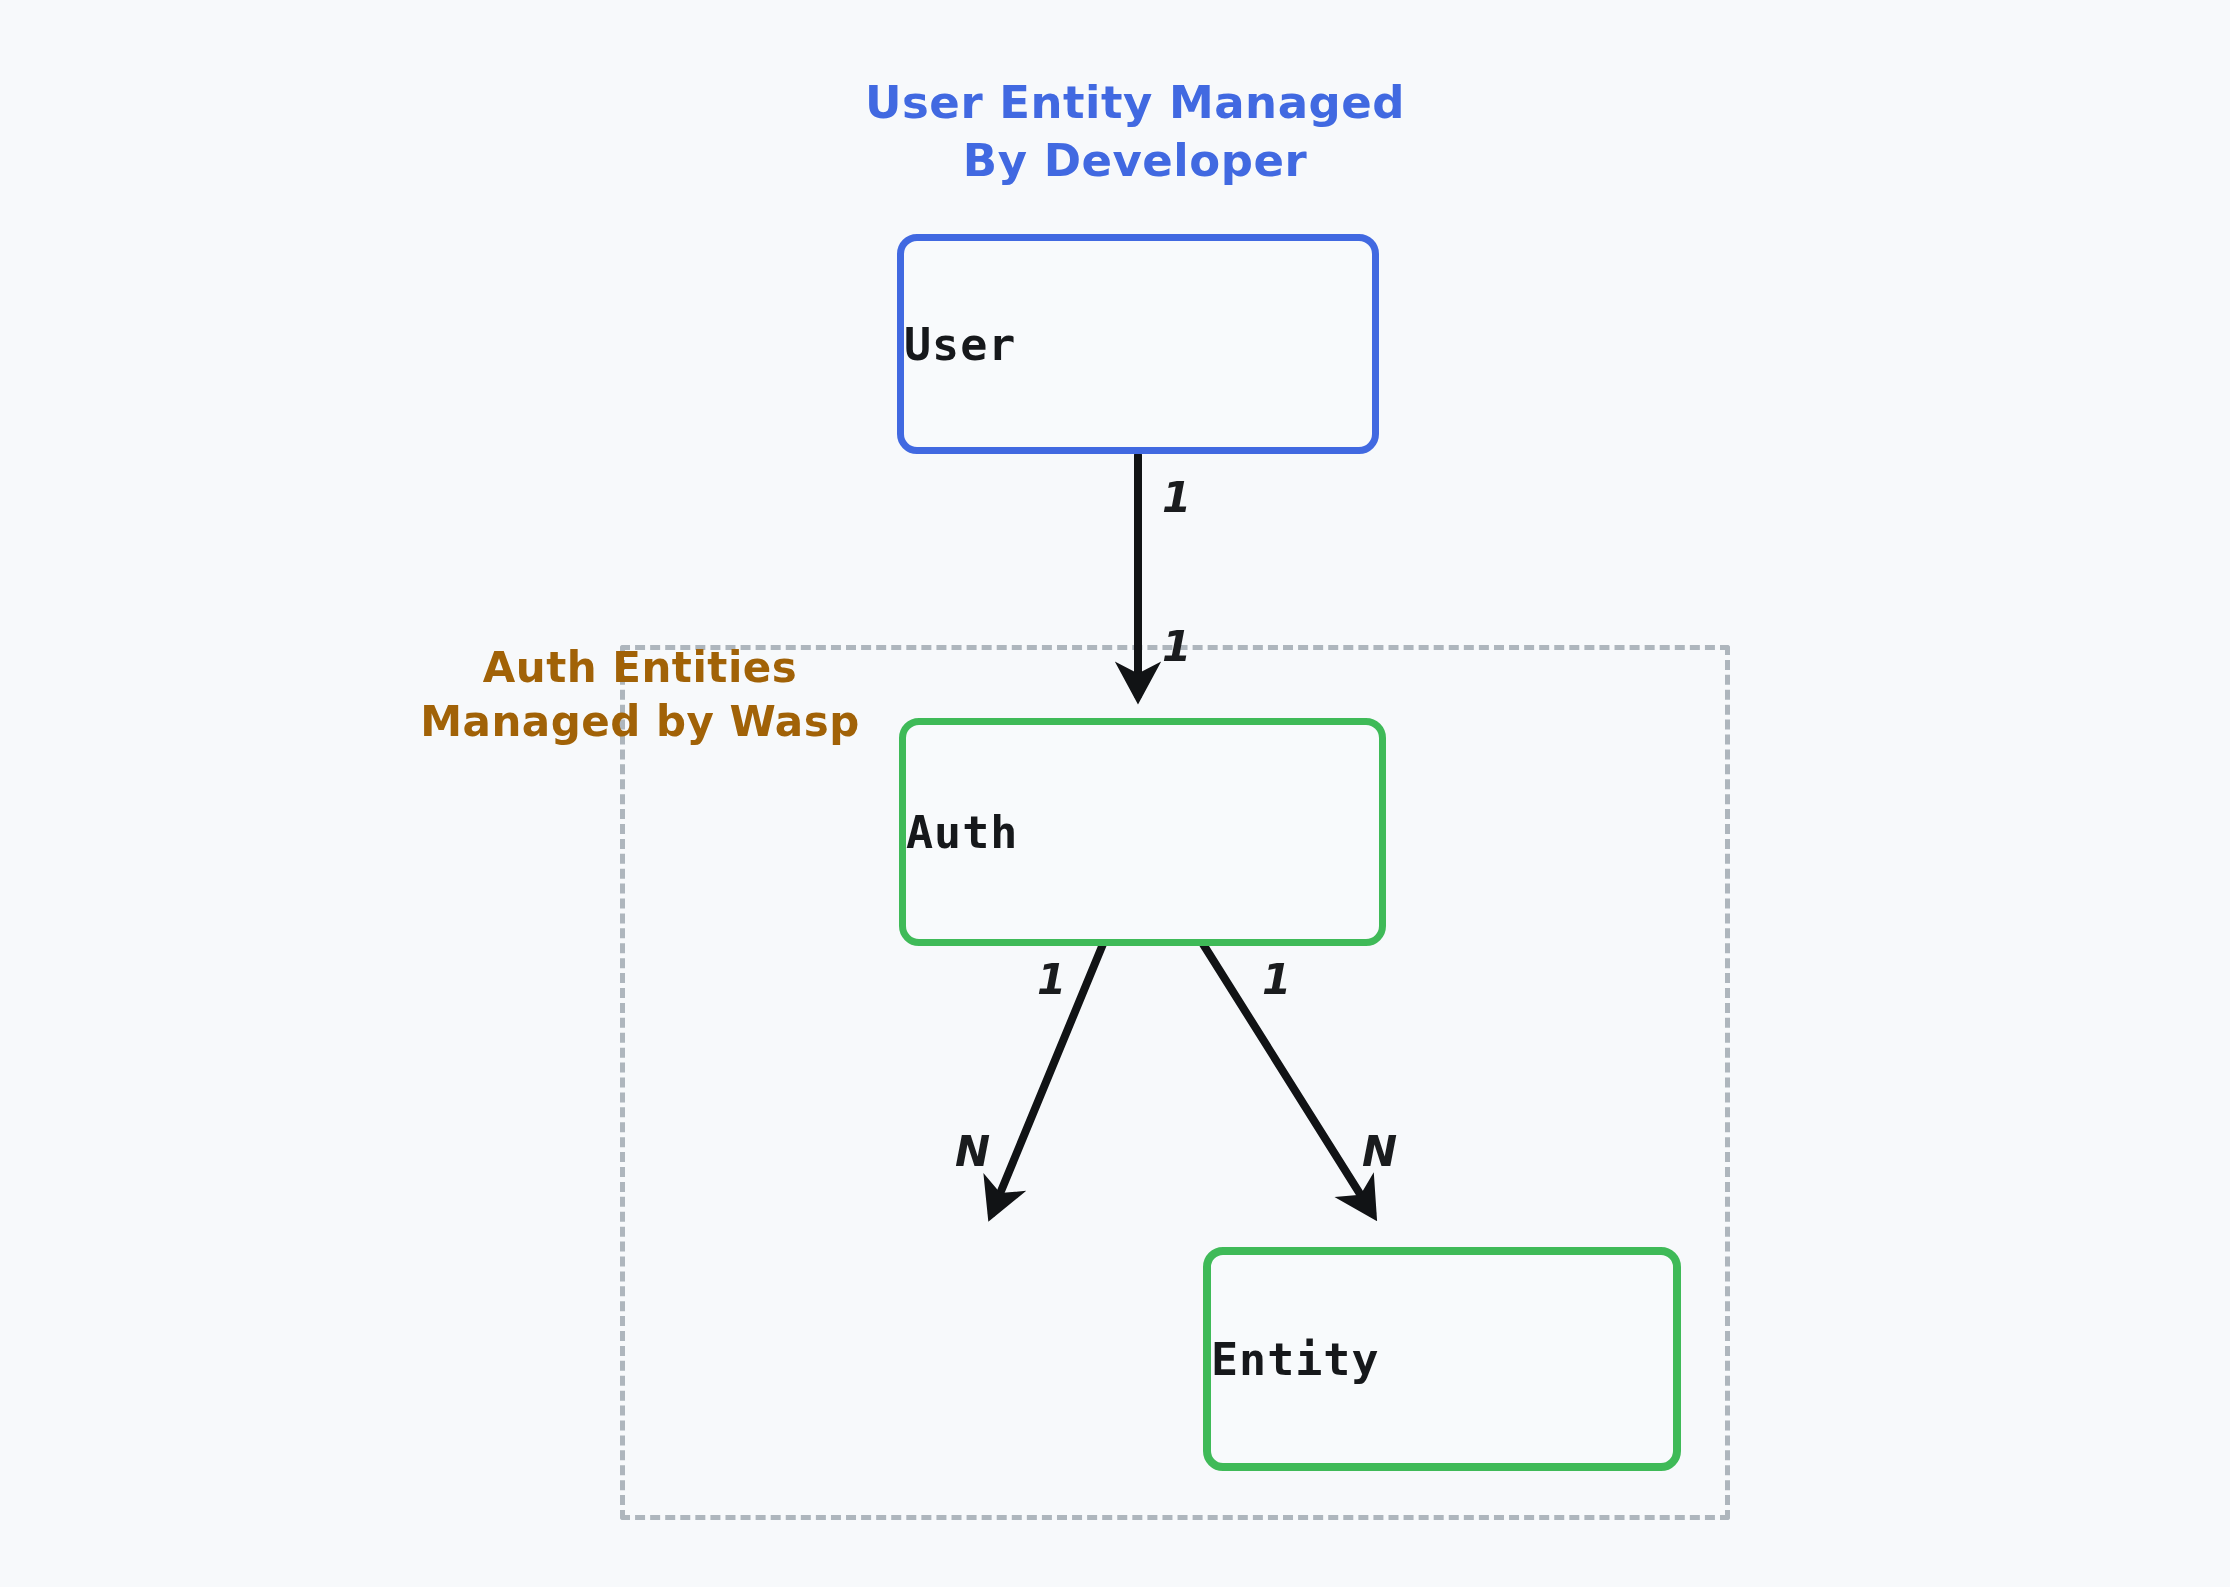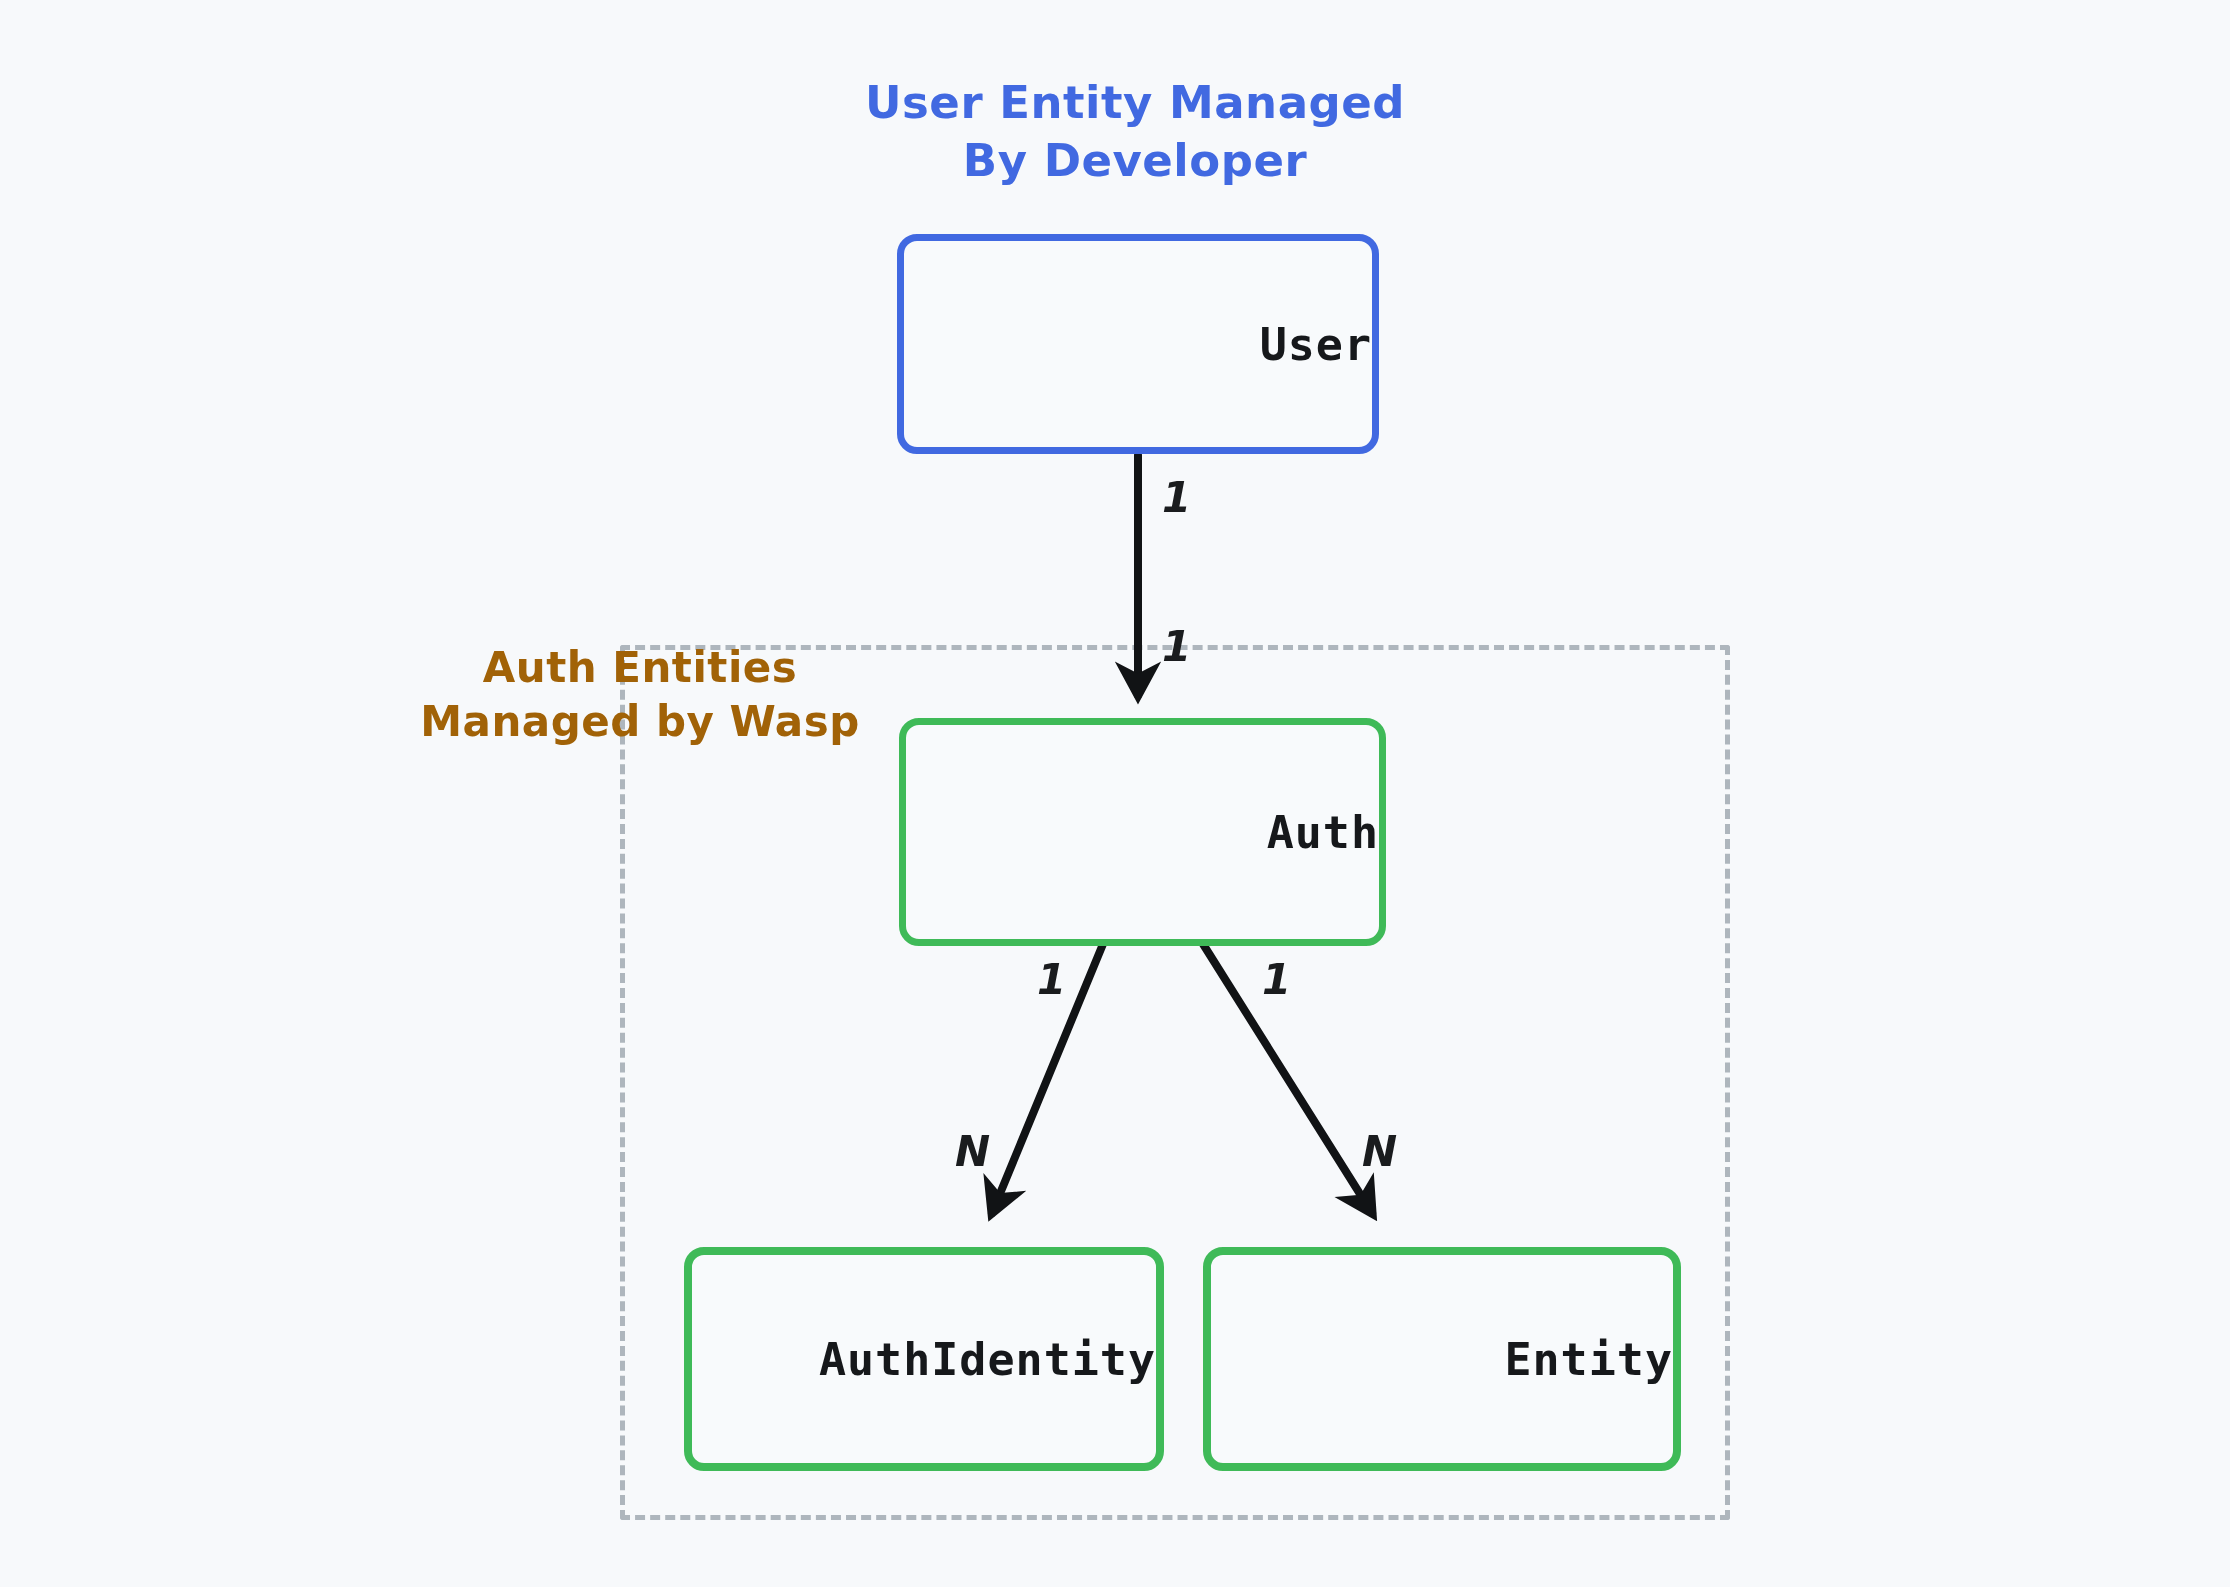--- a/index.html
+++ b/index.html
@@ -57,21 +57,21 @@
   }
 
   
   .entity-box {
     position: absolute;
     box-sizing: border-box;
     background: #f8fafc;
     border-radius: 20px;
     display: flex;
     align-items: center;
-    justify-content: flex-end;
+    justify-content: flex-start;
     z-index: 4;
   }
   .entity-label {
     font-family: "DejaVu Sans Mono", monospace;
     font-weight: bold;
     font-size: 45px;
     color: #16181b;
     letter-spacing: 1px;
   }
   #box-user {
@@ -152,23 +152,20 @@
   </svg>
 
   <div class="entity-box" id="box-user">
     <span class="entity-label">User</span>
   </div>
 
   <div class="entity-box" id="box-auth">
     <span class="entity-label">Auth</span>
   </div>
 
-  <div class="entity-box" id="box-authidentity">
-    <span class="entity-label">AuthIdentity</span>
-  </div>
 
   <div class="entity-box" id="box-session">
     <span class="entity-label">Entity</span>
   </div>
 
   <div class="edge-label" id="lbl-user-auth-src">1</div>
   <div class="edge-label" id="lbl-user-auth-dst">1</div>
 
   <div class="edge-label" id="lbl-auth-ai-src">1</div>
   <div class="edge-label" id="lbl-auth-ai-dst">N</div>

